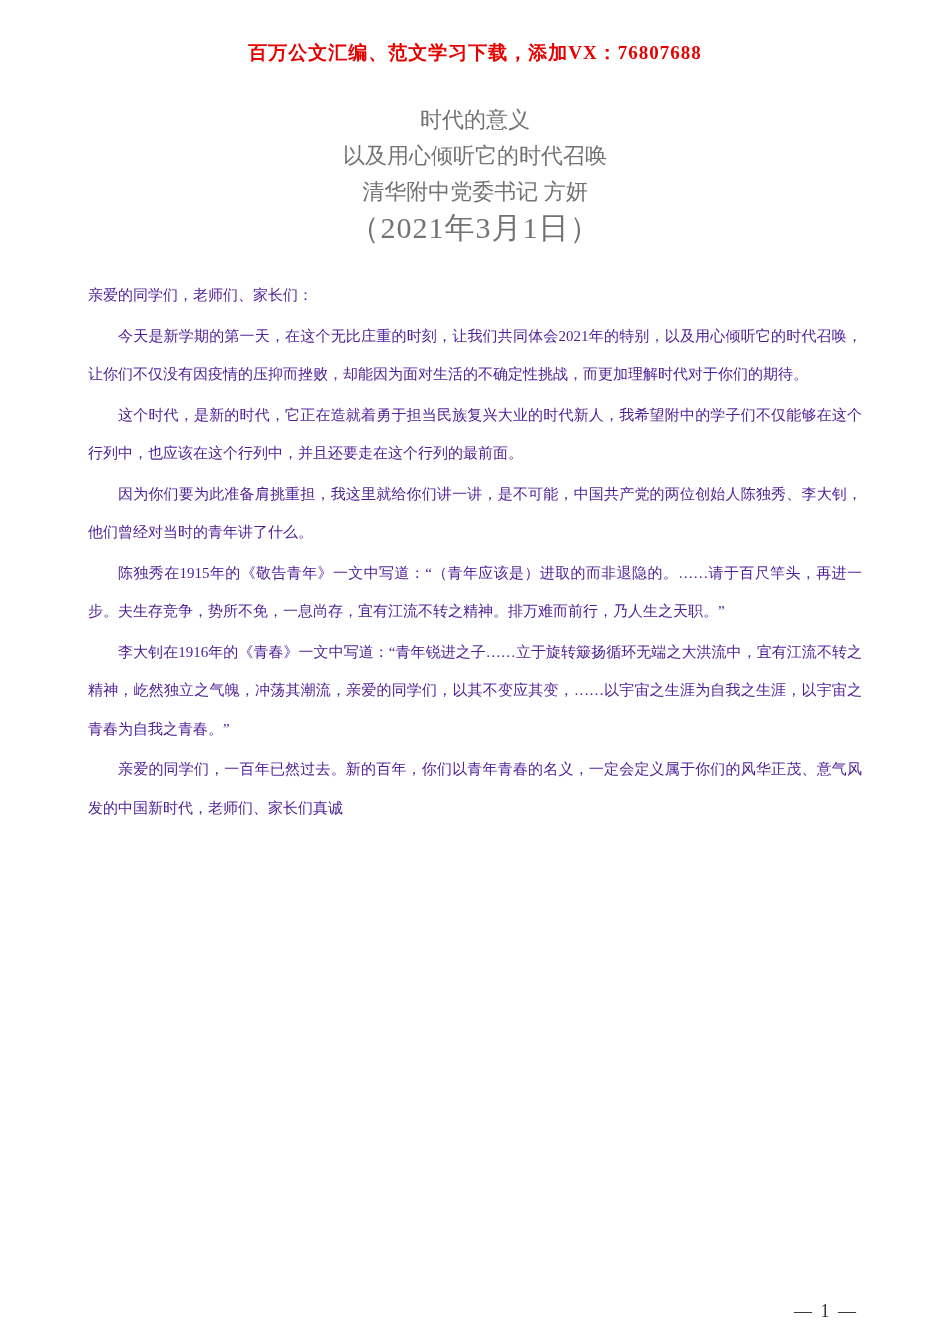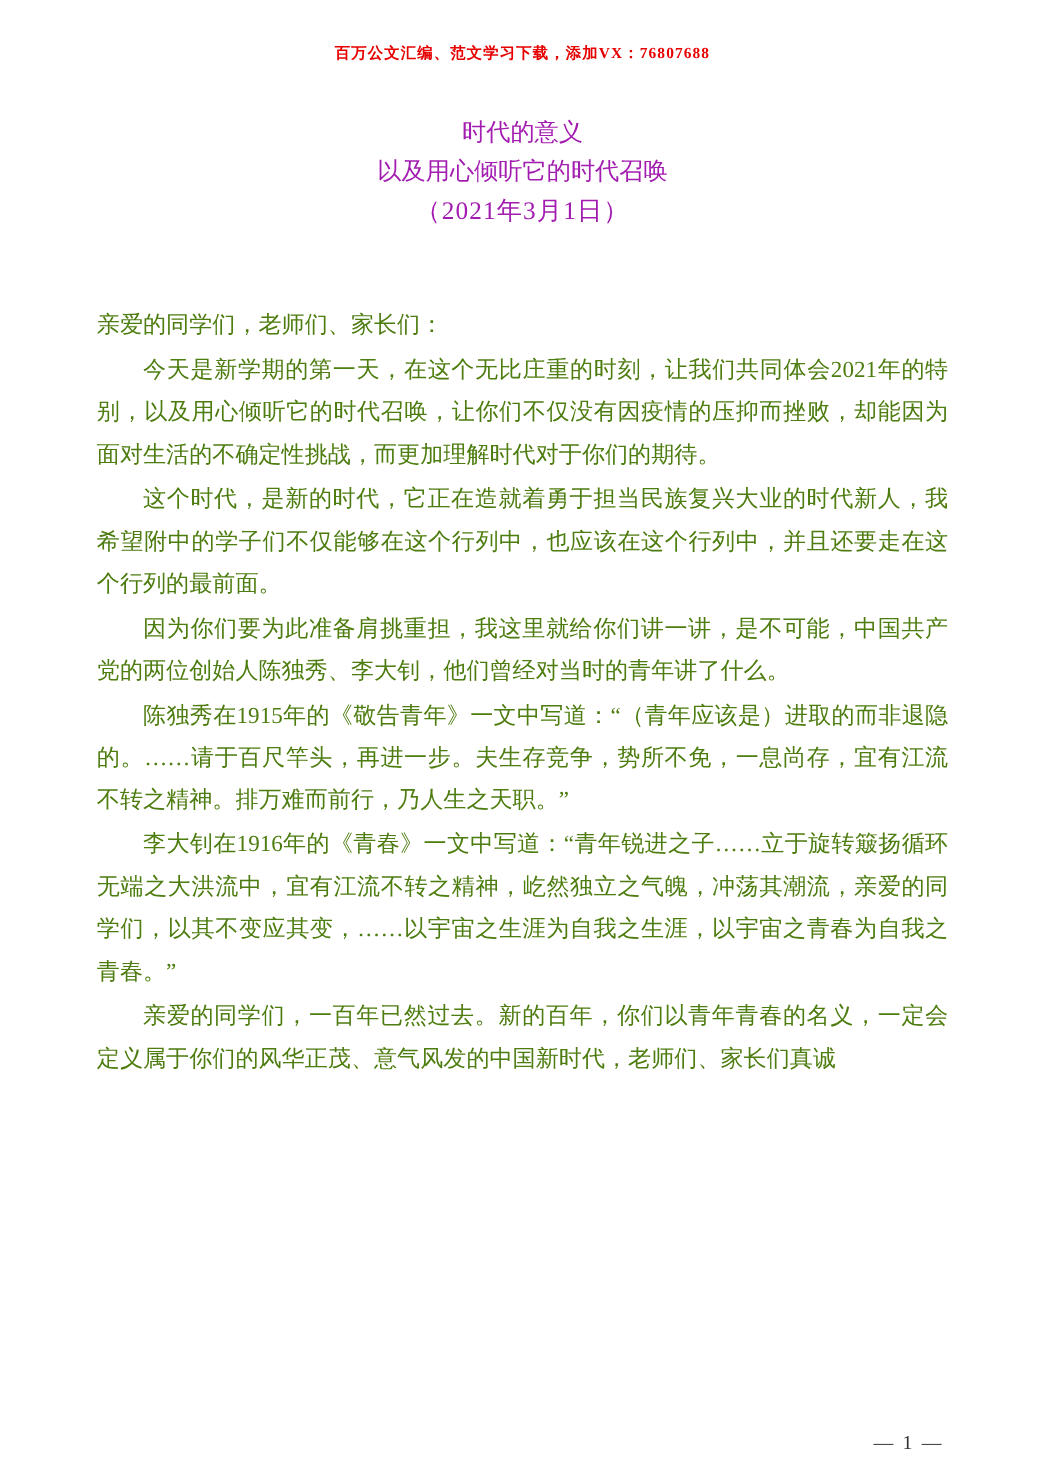--- a/index.html
+++ b/index.html
@@ -17,54 +17,54 @@
     color: #1a1a1a;
     box-sizing: border-box;
     overflow: hidden;
   }
   .promo-banner {
     position: absolute;
     top: 40px;
     left: 0;
     width: 100%;
     text-align: center;
-    font-size: 14px;
+    font-size: 19px;
     font-weight: bold;
     color: #e60000;
     letter-spacing: 1px;
   }
   .title-block {
     position: absolute;
     top: 102px;
     left: 0;
     width: 100%;
     text-align: center;
     font-size: 22px;
     line-height: 36px;
-    color: #a21caf;
+    color: #737373;
   }
   .title-block .line {
     display: block;
     font-weight: normal;
     margin: 0;
     font-size: 22px;
   }
   .title-block .date-line {
-    font-size: 23px;
+    font-size: 30px;
     letter-spacing: 1px;
   }
   .doc-body {
     position: absolute;
     top: 276px;
     left: 88px;
     width: 774px;
-    font-size: 21px;
+    font-size: 15px;
     line-height: 38.5px;
     text-align: justify;
-    color: #4d7c0f;
+    color: #4c1d95;
   }
   .doc-body p {
     margin: 0 0 2px 0;
     text-indent: 2em;
   }
   .doc-body p.no-indent {
     text-indent: 0;
   }
   .page-number {
     position: absolute;
@@ -80,20 +80,21 @@
 
 <div class="page">
 
   <div class="promo-banner">
     <span>百万公文汇编、范文学习下载，添加VX：76807688</span>
   </div>
 
   <div class="title-block">
     <span class="line">时代的意义</span>
     <span class="line">以及用心倾听它的时代召唤</span>
+    <span class="line">清华附中党委书记 方妍</span>
     <span class="line date-line">（2021年3月1日）</span>
   </div>
 
   <div class="doc-body">
     <p class="no-indent">亲爱的同学们，老师们、家长们：</p>
     <p>今天是新学期的第一天，在这个无比庄重的时刻，让我们共同体会2021年的特别，以及用心倾听它的时代召唤，让你们不仅没有因疫情的压抑而挫败，却能因为面对生活的不确定性挑战，而更加理解时代对于你们的期待。</p>
     <p>这个时代，是新的时代，它正在造就着勇于担当民族复兴大业的时代新人，我希望附中的学子们不仅能够在这个行列中，也应该在这个行列中，并且还要走在这个行列的最前面。</p>
     <p>因为你们要为此准备肩挑重担，我这里就给你们讲一讲，是不可能，中国共产党的两位创始人陈独秀、李大钊，他们曾经对当时的青年讲了什么。</p>
     <p>陈独秀在1915年的《敬告青年》一文中写道：“（青年应该是）进取的而非退隐的。……请于百尺竿头，再进一步。夫生存竞争，势所不免，一息尚存，宜有江流不转之精神。排万难而前行，乃人生之天职。”</p>
     <p>李大钊在1916年的《青春》一文中写道：“青年锐进之子……立于旋转簸扬循环无端之大洪流中，宜有江流不转之精神，屹然独立之气魄，冲荡其潮流，亲爱的同学们，以其不变应其变，……以宇宙之生涯为自我之生涯，以宇宙之青春为自我之青春。”</p>

